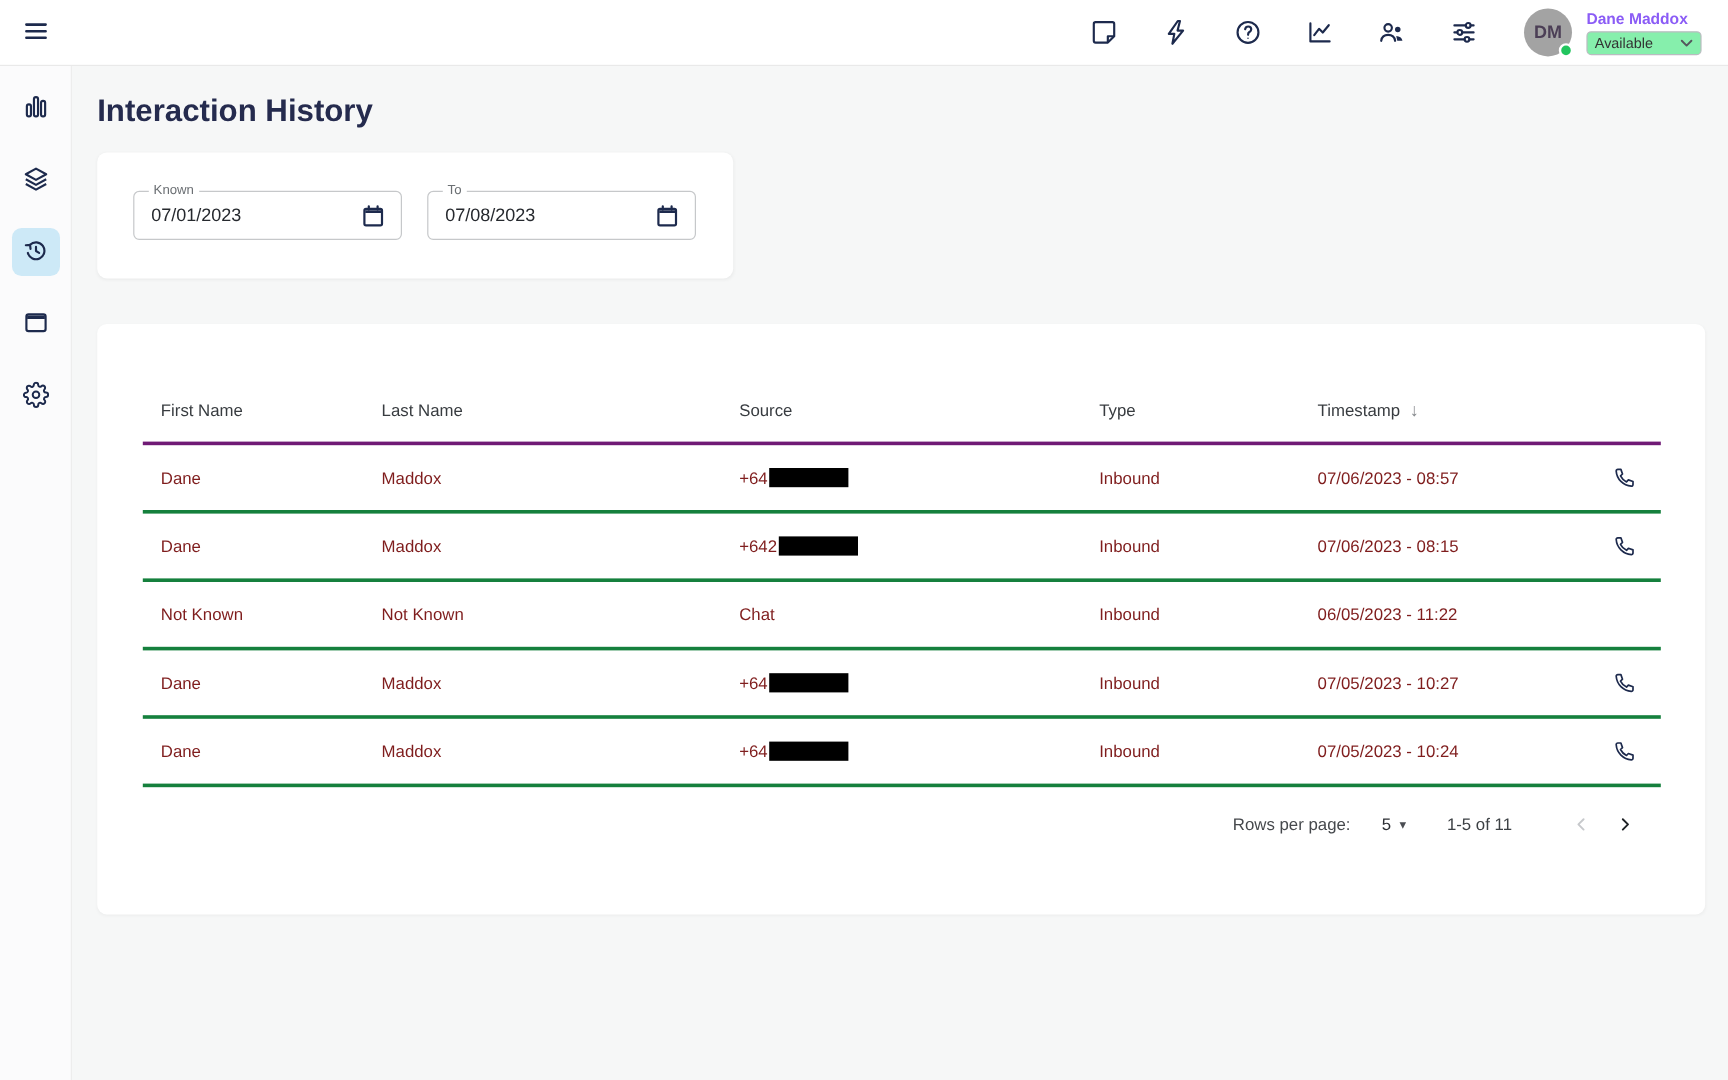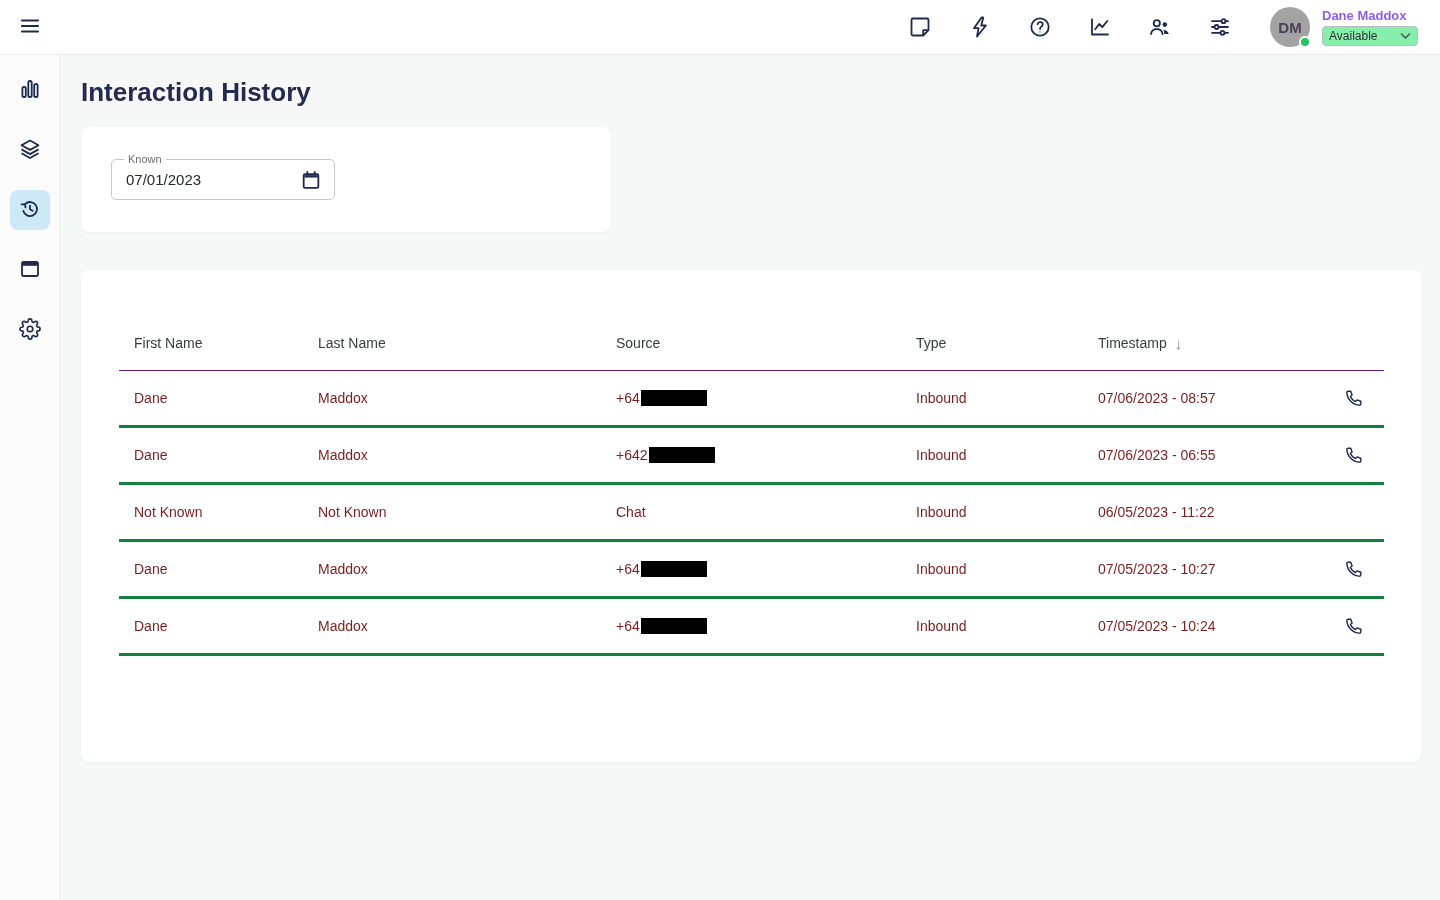--- a/index.html
+++ b/index.html
@@ -41,21 +41,21 @@
                 border-radius:5px; background:#fff; }
   .date-field.from { left:30px; } .date-field.to { left:275px; }
   .df-label { position:absolute; top:-7px; left:12px; background:#fff; padding:0 4px; font-size:11px; color:#6b6f73; }
   .df-value { position:absolute; left:14px; top:0; line-height:39px; font-size:15px; color:#26292e;text-align:center; }
   .df-cal { position:absolute; right:12px; top:9px; width:22px; height:22px; color:#1d2a4d; cursor:pointer; background:none; border:none; padding:0; }
 
   .table-card { position:absolute; left:20px; top:214px; width:1340px; height:492px; background:#fff;
                 border-radius:8px; box-shadow:0 1px 3px rgba(0,0,0,.04); }
   .table-inner { margin:0 37px 0 38px; }
   .tgrid { display:grid; grid-template-columns:184px 298px 300px 182px 246px 40px; padding-left:15px; align-items:center; }
-  .thead { margin-top:46px; height:55px; border-bottom:1px solid #701a75; font-size:14px; font-weight:500; color:#383c40;text-align:center; }
+  .thead { margin-top:46px; height:55px; border-bottom:3px solid #701a75; font-size:14px; font-weight:500; color:#383c40;text-align:center; }
   .th { display:flex; align-items:center; }
   .sort-arrow { margin-left:8px; color:#8a8d91; font-size:15px; }
   .trow { height:57px; border-bottom:3px solid #15803d; font-size:14px; color:#7f1d1d; }
   .cell-source { display:flex; align-items:center; }
   .redaction { display:inline-block; width:66px; height:16px; background:#000; margin-left:1px; }
   .cell-phone { display:flex; }
   .phone-btn { background:none; border:none; padding:0; width:20px; height:20px; color:#1d2a4d; cursor:pointer; }
 
   .pagination { display:flex; align-items:center; justify-content:flex-end; height:62px; padding-right:16px;
                 font-size:14px; color:#46494d; }
@@ -197,20 +197,31 @@
       <span class="df-label">Known</span>
       <span class="df-value">07/01/2023</span>
       <button class="df-cal">
         <svg width="22" height="22" viewBox="0 0 24 24" fill="none" stroke="#1d2a4d" stroke-width="2">
           <rect x="4" y="5.5" width="16" height="15" rx="1.5"></rect>
           <path d="M4.8 9.3h14.4v-2.6H4.8z" fill="#1d2a4d" stroke="none"></path>
           <path d="M8 3.2v3M16 3.2v3" stroke-linecap="round"></path>
         </svg>
       </button>
     </div>
+    <div class="date-field to">
+      <span class="df-label">To</span>
+      <span class="df-value">07/08/2023</span>
+      <button class="df-cal">
+        <svg width="22" height="22" viewBox="0 0 24 24" fill="none" stroke="#1d2a4d" stroke-width="2">
+          <rect x="4" y="5.5" width="16" height="15" rx="1.5"></rect>
+          <path d="M4.8 9.3h14.4v-2.6H4.8z" fill="#1d2a4d" stroke="none"></path>
+          <path d="M8 3.2v3M16 3.2v3" stroke-linecap="round"></path>
+        </svg>
+      </button>
+    </div>
   </section>
 
   <section class="table-card">
     <div class="table-inner">
       <div class="tgrid thead">
         <div class="th">
             <span>First Name</span>
           </div>
         <div class="th">
             <span>Last Name</span>
@@ -248,21 +259,21 @@
   </div>
 
   <div class="tgrid trow">
     <div>Dane</div>
     <div>Maddox</div>
     <div class="cell-source">
       <span>+642</span>
               <span class="redaction"></span>
     </div>
     <div>Inbound</div>
-    <div>07/06/2023 - 06:55</div>
+    <div>07/06/2023 - 08:15</div>
     <div class="cell-phone">
       <button class="phone-btn">
         <svg width="20" height="20" viewBox="0 0 24 24" fill="none" stroke="currentColor" stroke-width="1.7" stroke-linecap="round" stroke-linejoin="round">
           <path d="M5 3.8h3.1l1.6 4.6-2 1.9a13.2 13.2 0 0 0 6 6l1.9-2 4.6 1.6v3.1a1.6 1.6 0 0 1-1.7 1.6A16.3 16.3 0 0 1 3.4 5.5 1.6 1.6 0 0 1 5 3.8z"></path>
         </svg>
       </button>
     </div>
   </div>
 
   <div class="tgrid trow">
@@ -308,15 +319,33 @@
     <div class="cell-phone">
       <button class="phone-btn">
         <svg width="20" height="20" viewBox="0 0 24 24" fill="none" stroke="currentColor" stroke-width="1.7" stroke-linecap="round" stroke-linejoin="round">
           <path d="M5 3.8h3.1l1.6 4.6-2 1.9a13.2 13.2 0 0 0 6 6l1.9-2 4.6 1.6v3.1a1.6 1.6 0 0 1-1.7 1.6A16.3 16.3 0 0 1 3.4 5.5 1.6 1.6 0 0 1 5 3.8z"></path>
         </svg>
       </button>
     </div>
   </div>
 </div>
 
+      <div class="pagination">
+        <span class="rpp-label">Rows per page:</span>
+        <button class="rpp-select">
+          <span>5</span>
+          <span class="rpp-caret">▾</span>
+        </button>
+        <span class="range">1-5 of 11</span>
+        <button class="pg-btn prev">
+          <svg width="16" height="16" viewBox="0 0 24 24" fill="none" stroke="currentColor" stroke-width="2.4" stroke-linecap="round" stroke-linejoin="round">
+              <path d="M14.5 5.5 8 12l6.5 6.5"></path>
+            </svg>
+        </button>
+        <button class="pg-btn next">
+          <svg width="16" height="16" viewBox="0 0 24 24" fill="none" stroke="currentColor" stroke-width="2.4" stroke-linecap="round" stroke-linejoin="round">
+              <path d="M9.5 5.5 16 12l-6.5 6.5"></path>
+            </svg>
+        </button>
+      </div>
     </div>
   </section>
 </main>
 
 </body></html>

